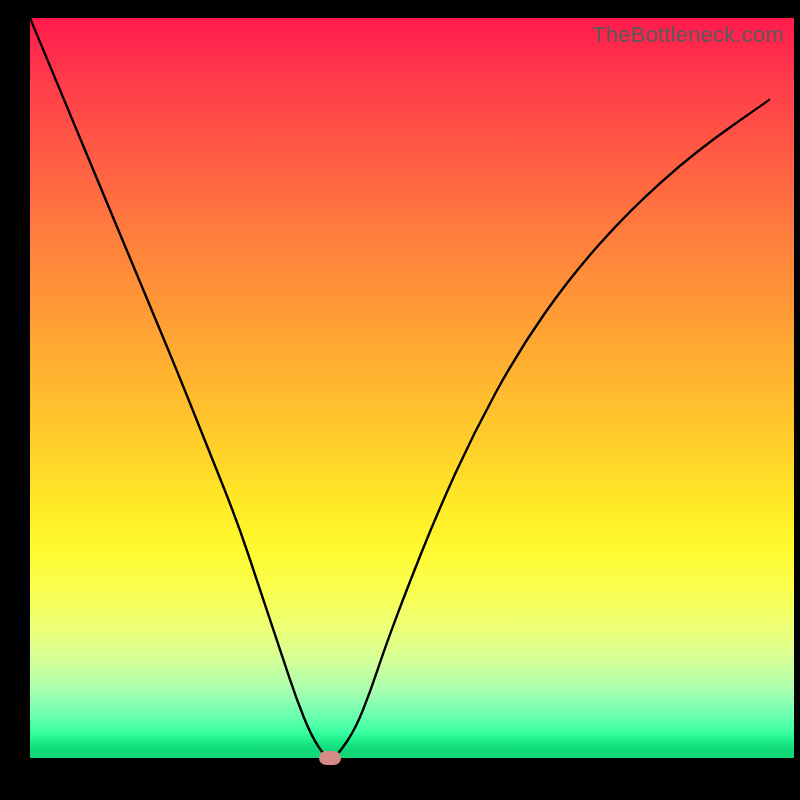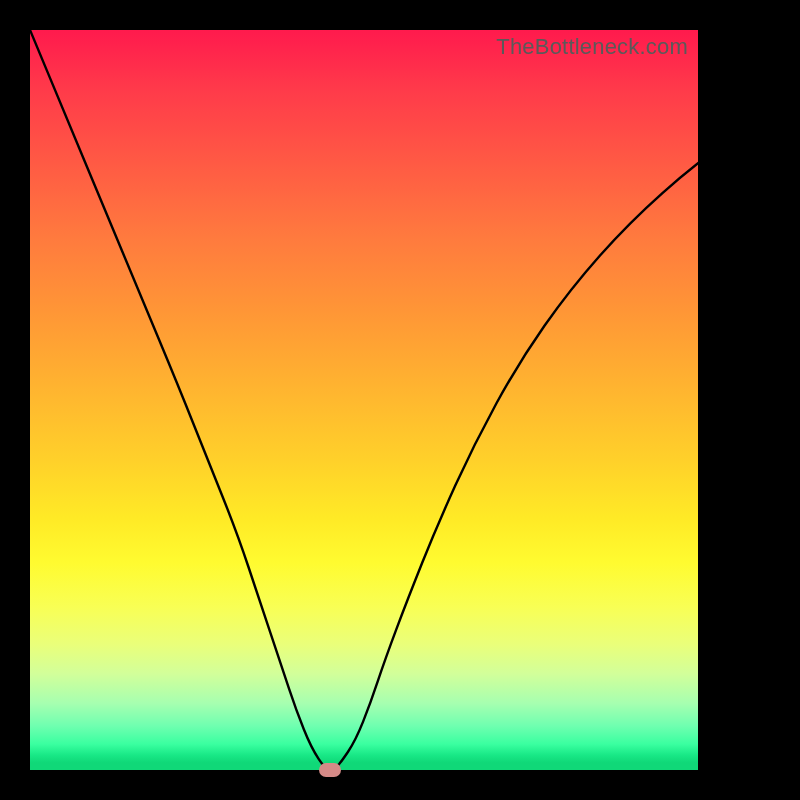--- a/index.html
+++ b/index.html
@@ -13,22 +13,22 @@
   }
   .outer {
     position: relative;
     width: 800px;
     height: 800px;
     background: #000;
   }
   .plot-area {
     position: absolute;
     left: 30px;
-    top: 30px;
-    width: 668px;
+    top: 18px;
+    width: 764px;
     height: 740px;
     
     background: linear-gradient(
       to bottom,
       #ff1a4d 0%,
       #ff3a4a 8%,
       #ff5a44 18%,
       #ff7a3e 28%,
       #ff9636 38%,
       #ffb330 48%,

